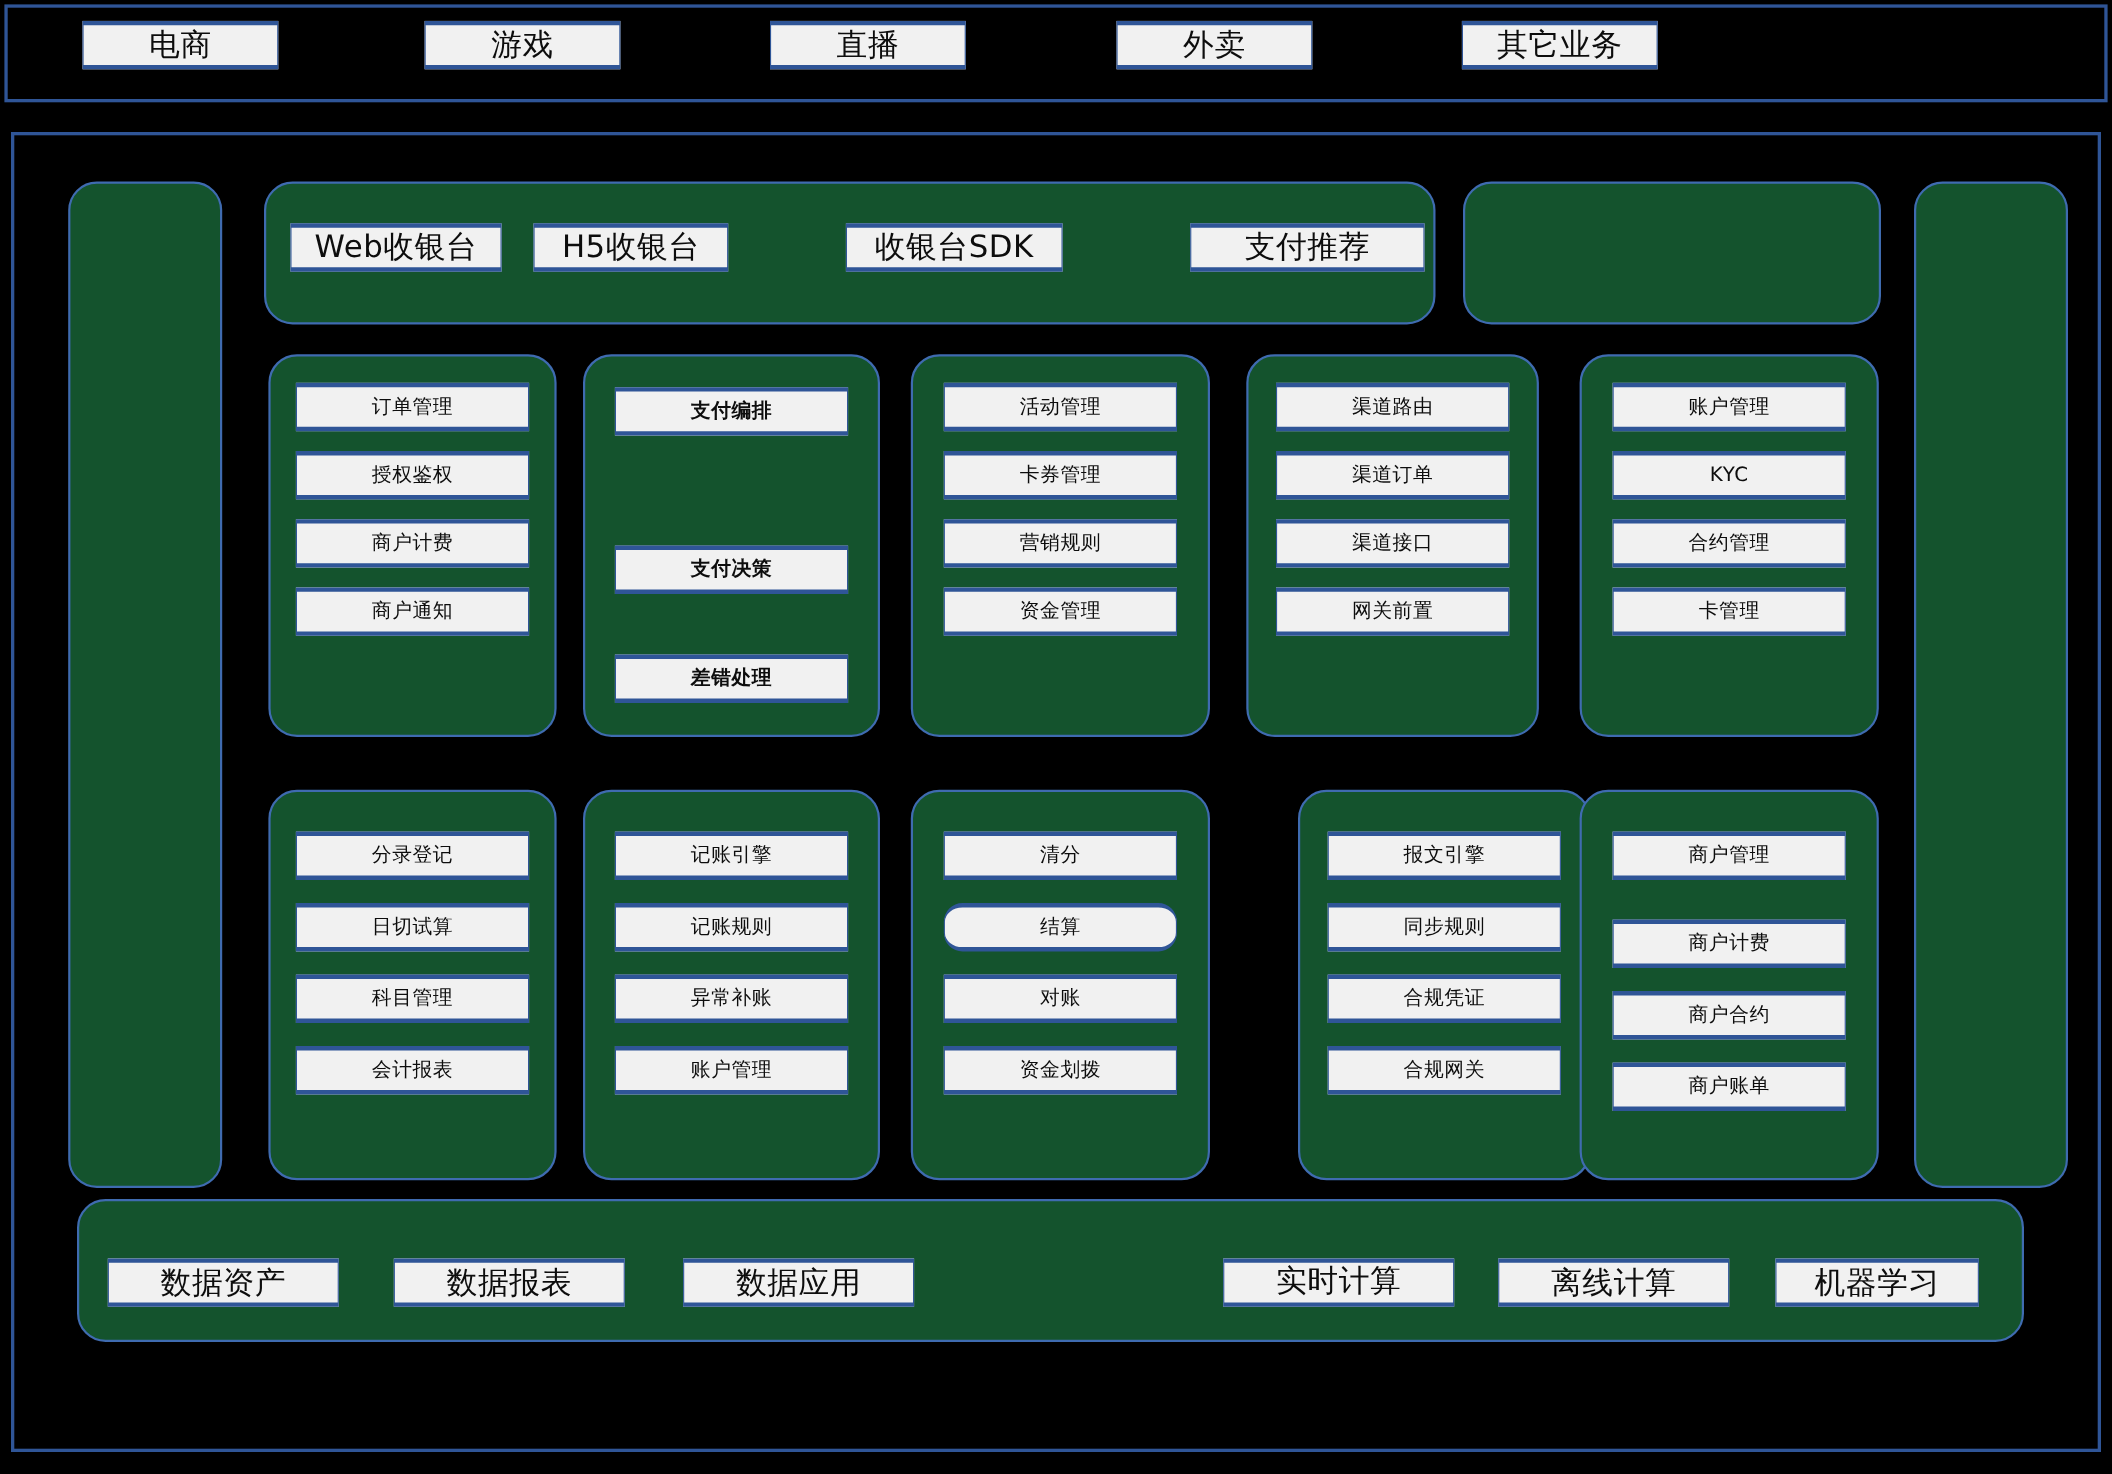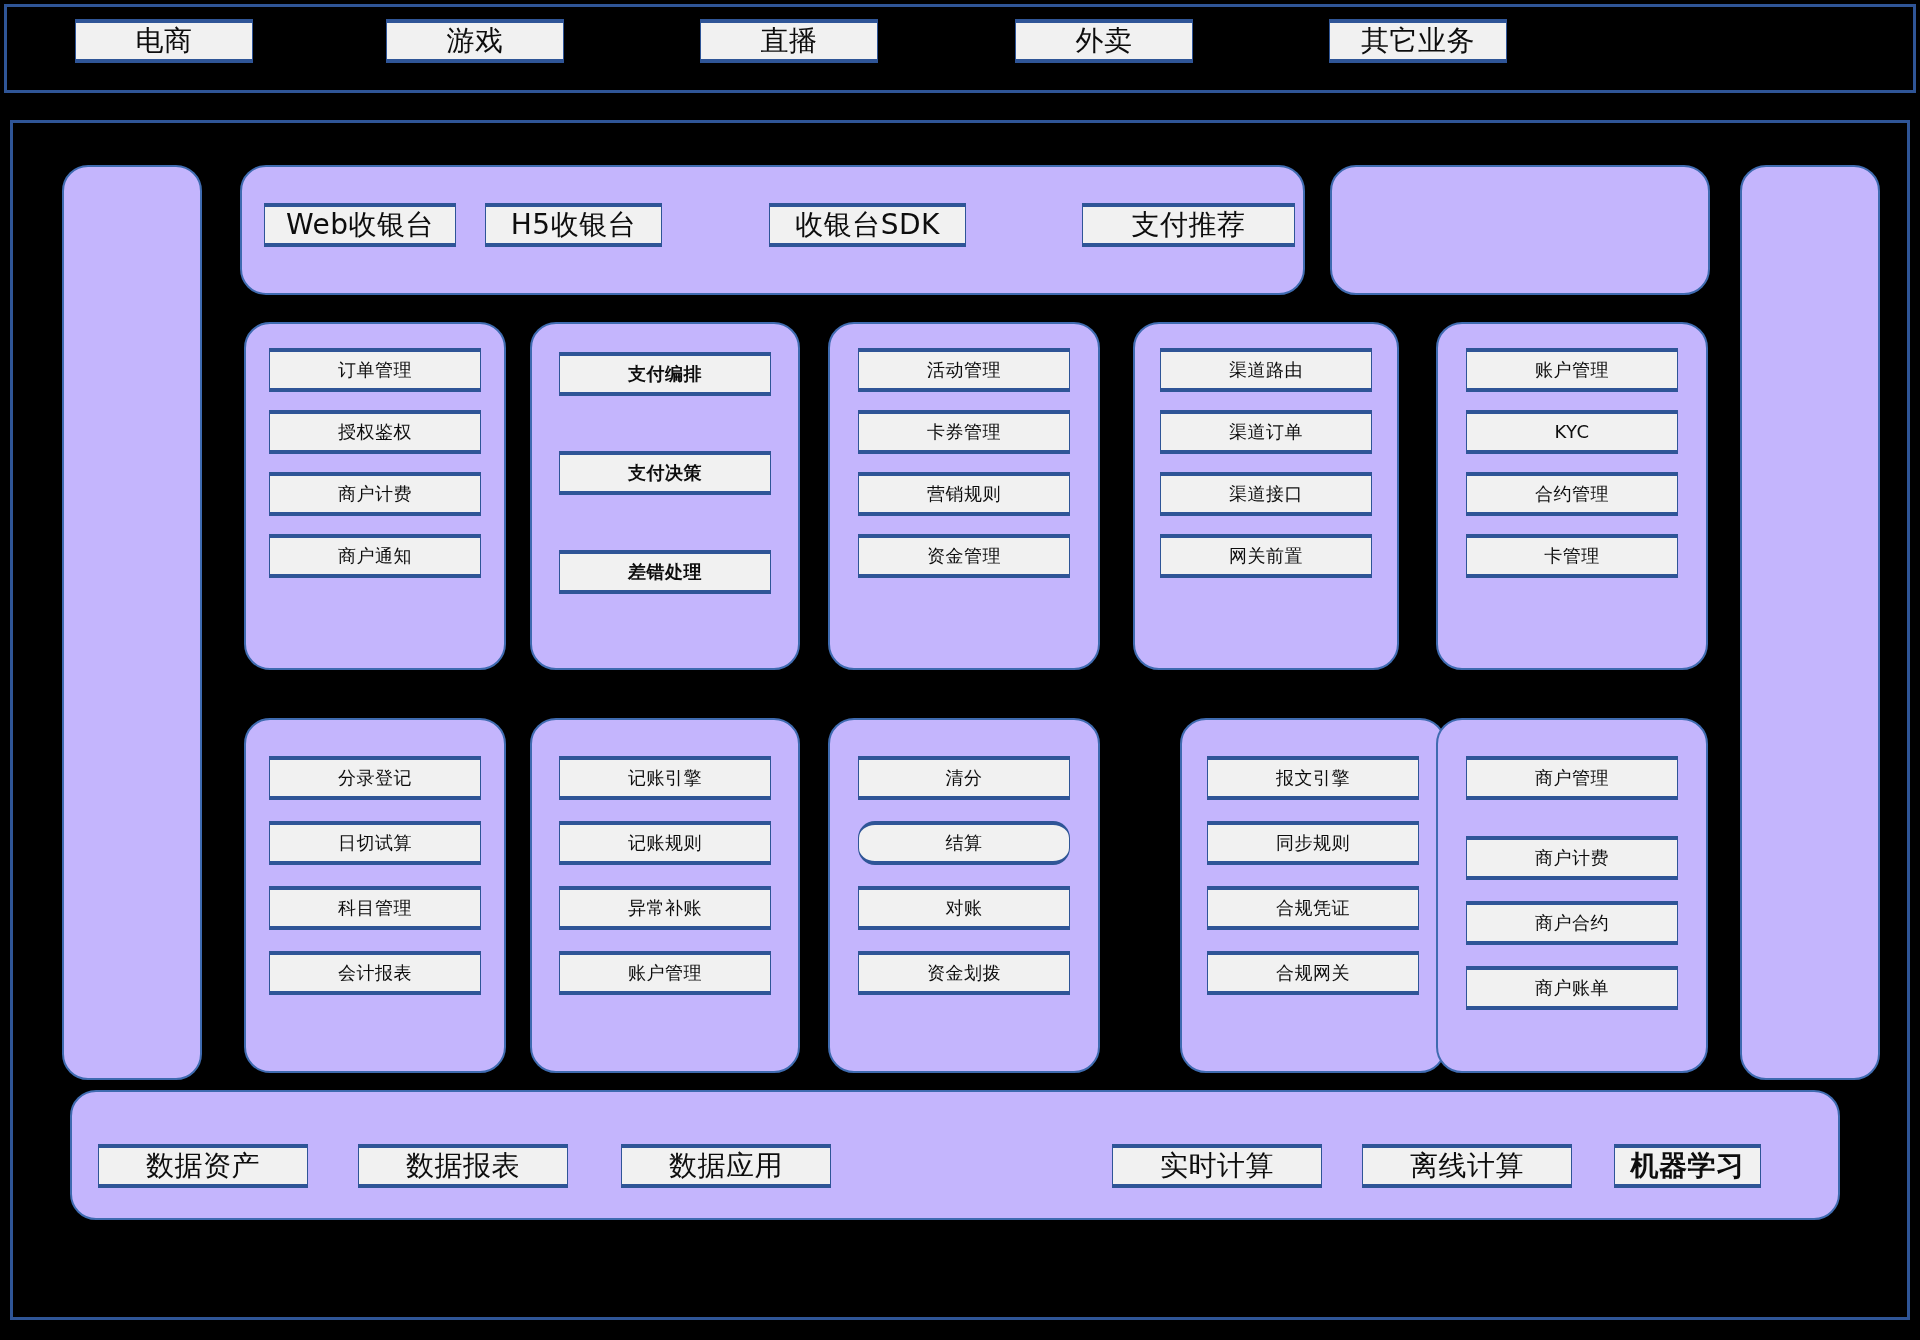--- a/index.html
+++ b/index.html
@@ -32,21 +32,21 @@
   #platform-frame {
     left: 10px;
     top: 120px;
     width: 1900px;
     height: 1200px;
   }
 
   
   .panel {
     position: absolute;
-    background: #c4b5fd;
+    background: #14532d;
     border: 2px solid #3f6bb0;
     border-radius: 26px;
     box-sizing: border-box;
   }
 
   
   .chip {
     background: #f1f1f1;
     border-top: 4px solid #2f5597;
     border-bottom: 4px solid #2f5597;
@@ -170,21 +170,21 @@
 
 <div class="panel grid-group packed" style="left:244px; top:322px; width:262px; height:348px; padding-top:24px;">
   <div class="chip grid-chip" style="margin-bottom:18px;">订单管理</div>
   <div class="chip grid-chip" style="margin-bottom:18px;">授权鉴权</div>
   <div class="chip grid-chip" style="margin-bottom:18px;">商户计费</div>
   <div class="chip grid-chip">商户通知</div>
 </div>
 
 <div class="panel grid-group packed" style="left:530px; top:322px; width:270px; height:348px; padding-top:28px;font-weight:bold;">
   <div class="chip grid-chip" style="margin-bottom:55px;">支付编排</div>
-  <div class="chip grid-chip" style="margin-bottom:55px;">支付决策</div>
+  <div class="chip grid-chip" style="margin-bottom:55px;margin-top:45px;">支付决策</div>
   <div class="chip grid-chip">差错处理</div>
 </div>
 
 <div class="panel grid-group packed" style="left:828px; top:322px; width:272px; height:348px; padding-top:24px;">
   <div class="chip grid-chip" style="margin-bottom:18px;">活动管理</div>
   <div class="chip grid-chip" style="margin-bottom:18px;">卡券管理</div>
   <div class="chip grid-chip" style="margin-bottom:18px;">营销规则</div>
   <div class="chip grid-chip">资金管理</div>
 </div>
 
@@ -236,14 +236,14 @@
   <div class="chip grid-chip" style="margin-bottom:21px;">商户合约</div>
   <div class="chip grid-chip">商户账单</div>
 </div>
 
 <div class="panel" id="data-panel">
   <div class="chip data-chip" style="left:26px; width:210px;">数据资产</div>
   <div class="chip data-chip" style="left:286px; width:210px;">数据报表</div>
   <div class="chip data-chip" style="left:549px; width:210px;">数据应用</div>
   <div class="chip data-chip" style="left:1040px; width:210px;font-family:Liberation Serif, serif;">实时计算</div>
   <div class="chip data-chip" style="left:1290px; width:210px;">离线计算</div>
-  <div class="chip data-chip" style="left:1542px; width:147px;font-weight:bold;">机器学习</div>
+  <div class="chip data-chip" style="left:1542px; width:185px;">机器学习</div>
 </div>
 
 </body></html>

